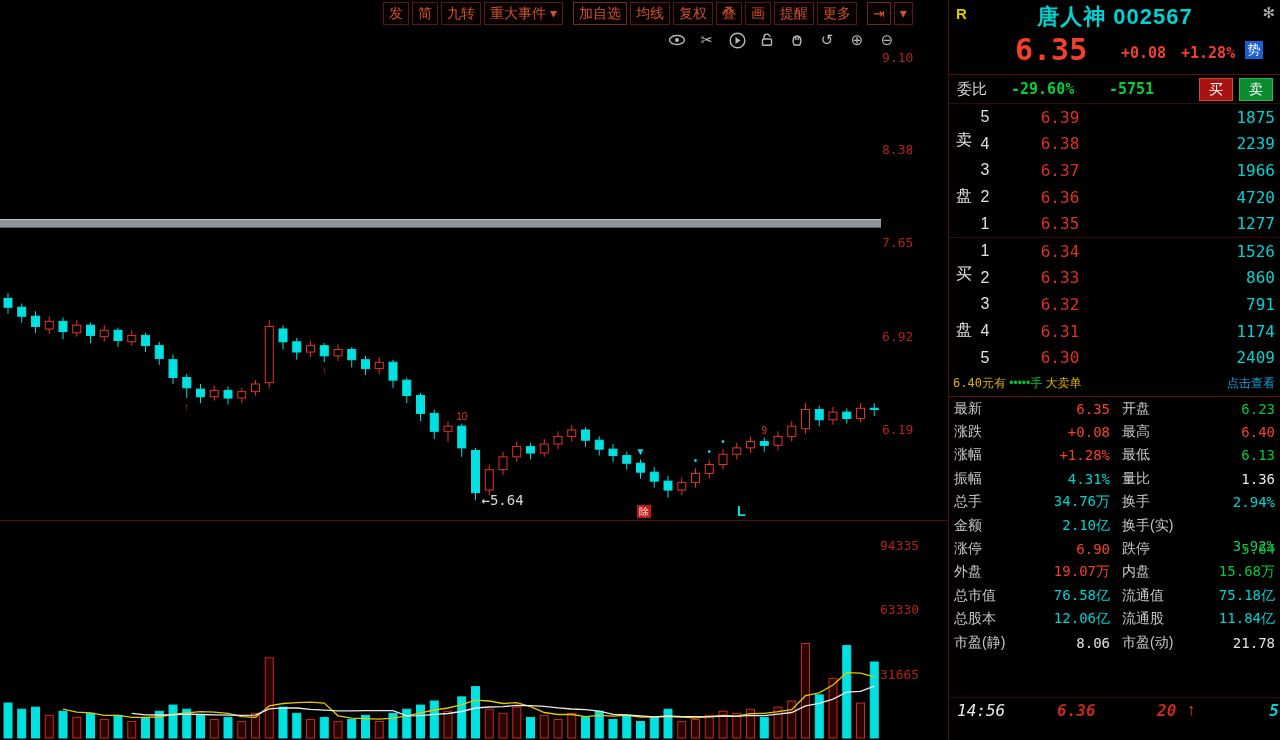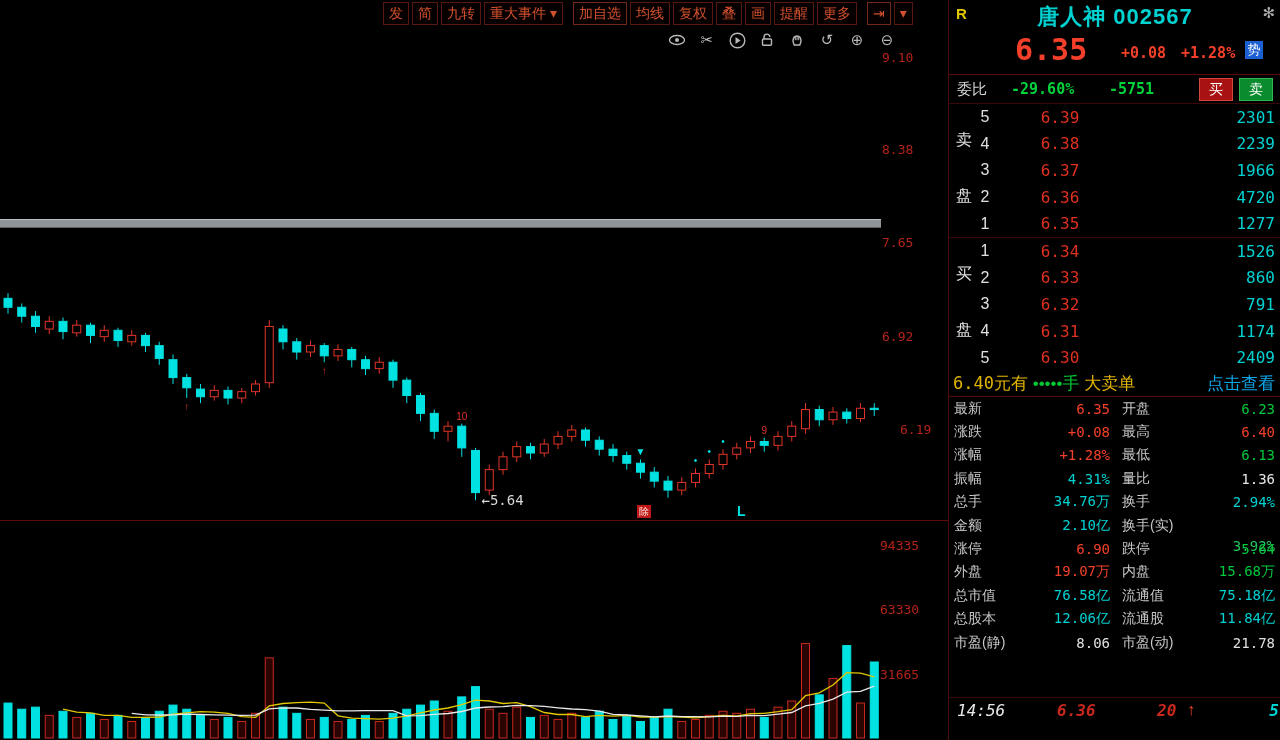--- a/index.html
+++ b/index.html
@@ -50,21 +50,21 @@
   #buy-btn{right:48px;background:#a81212;border:1px solid #d2463c;}
   #sell-btn{right:8px;background:#0a8c2e;border:1px solid #32b450;}
   .book{position:relative;}
   .book-rows{margin-left:26px;}
   .book-row{display:flex;height:26.6px;align-items:center;font-size:16px;cursor:pointer;}
   .book-no{width:20px;color:#e0e0e0;text-align:center;}
   .book-price{width:130px;text-align:center;color:#e03020;}
   .book-vol{flex:1;text-align:right;padding-right:6px;color:#00d2d2;}
   .book-vlabel{position:absolute;left:6px;width:18px;color:#e0e0e0;font-size:16px;text-align:center;}
   #sell-book{border-bottom:1px solid #3a0808;}
-  #alert-row{position:relative;height:25px;line-height:25px;font-size:17px;
+  #alert-row{position:relative;height:25px;line-height:25px;font-size:12px;
              border-bottom:1px solid #5c0b0b;white-space:nowrap;cursor:pointer;}
   #alert-row .y{color:#e1b400;} #alert-row .g{color:#00c832;}
   #alert-left{position:absolute;left:4px;}
   #alert-action{position:absolute;right:6px;color:#0ea5e9;}
   #stats{position:relative;font-size:14px;text-decoration:underline;}
   .stat-row{display:flex;height:23.4px;align-items:center;}
   .stat-l{color:#c8c8c8;}
   .stat-l1{width:64px;padding-left:5px;}
   .stat-v1{width:92px;text-align:right;}
   .stat-l2{width:84px;padding-left:12px;}
@@ -287,21 +287,21 @@
         <text x="723" y="445.17509999999993" fill="#00e1e1" font-size="10" text-anchor="middle">•</text>
         <text x="764.25" y="433.66995" fill="#e13428" font-size="10" text-anchor="middle">9</text>
       </svg>
     <div id="gray-band"></div>
     <div id="chart-divider"></div>
     <div id="price-axis">
         <div class="axis-label num" style="top: 50px;">9.10</div>
         <div class="axis-label num" style="top: 142.041px;">8.38</div>
         <div class="axis-label num" style="top: 235.361px;">7.65</div>
         <div class="axis-label num" style="top: 328.68px;">6.92</div>
-        <div class="axis-label num" style="top: 422px; margin-left: 18px;">6.19</div>
+        <div class="axis-label num" style="top: 422px;">6.19</div>
       </div>
     <div id="volume-axis">
         <div class="vaxis-label num" style="top: 538.355px;">94335</div>
         <div class="vaxis-label num" style="top: 602px;">63330</div>
         <div class="vaxis-label num" style="top: 667px;">31665</div>
         <div class="vaxis-label num" style="top: 715px; margin-top: 40px;">×10</div>
       </div>
     <div id="low-label" class="num" style="left: 481.5px; top: 492.309px;">←5.64</div>
     <div id="event-badge">除</div>
     <div id="l-marker">L</div>
@@ -371,21 +371,21 @@
       <span id="weibi-pct" class="num">-29.60%</span>
       <span id="weibi-val" class="num">-5751</span>
       <span id="buy-btn" class="trade-btn">买</span>
       <span id="sell-btn" class="trade-btn">卖</span>
     </div>
     <div id="sell-book" class="book">
       <div class="book-rows" id="sell-rows">
           <div class="book-row">
             <span class="book-no">5</span>
             <span class="book-price num">6.39</span>
-            <span class="book-vol num">2301</span>
+            <span class="book-vol num">1875</span>
           </div>
           <div class="book-row">
             <span class="book-no">4</span>
             <span class="book-price num">6.38</span>
             <span class="book-vol num">2239</span>
           </div>
           <div class="book-row">
             <span class="book-no">3</span>
             <span class="book-price num">6.37</span>
             <span class="book-vol num">1966</span>

